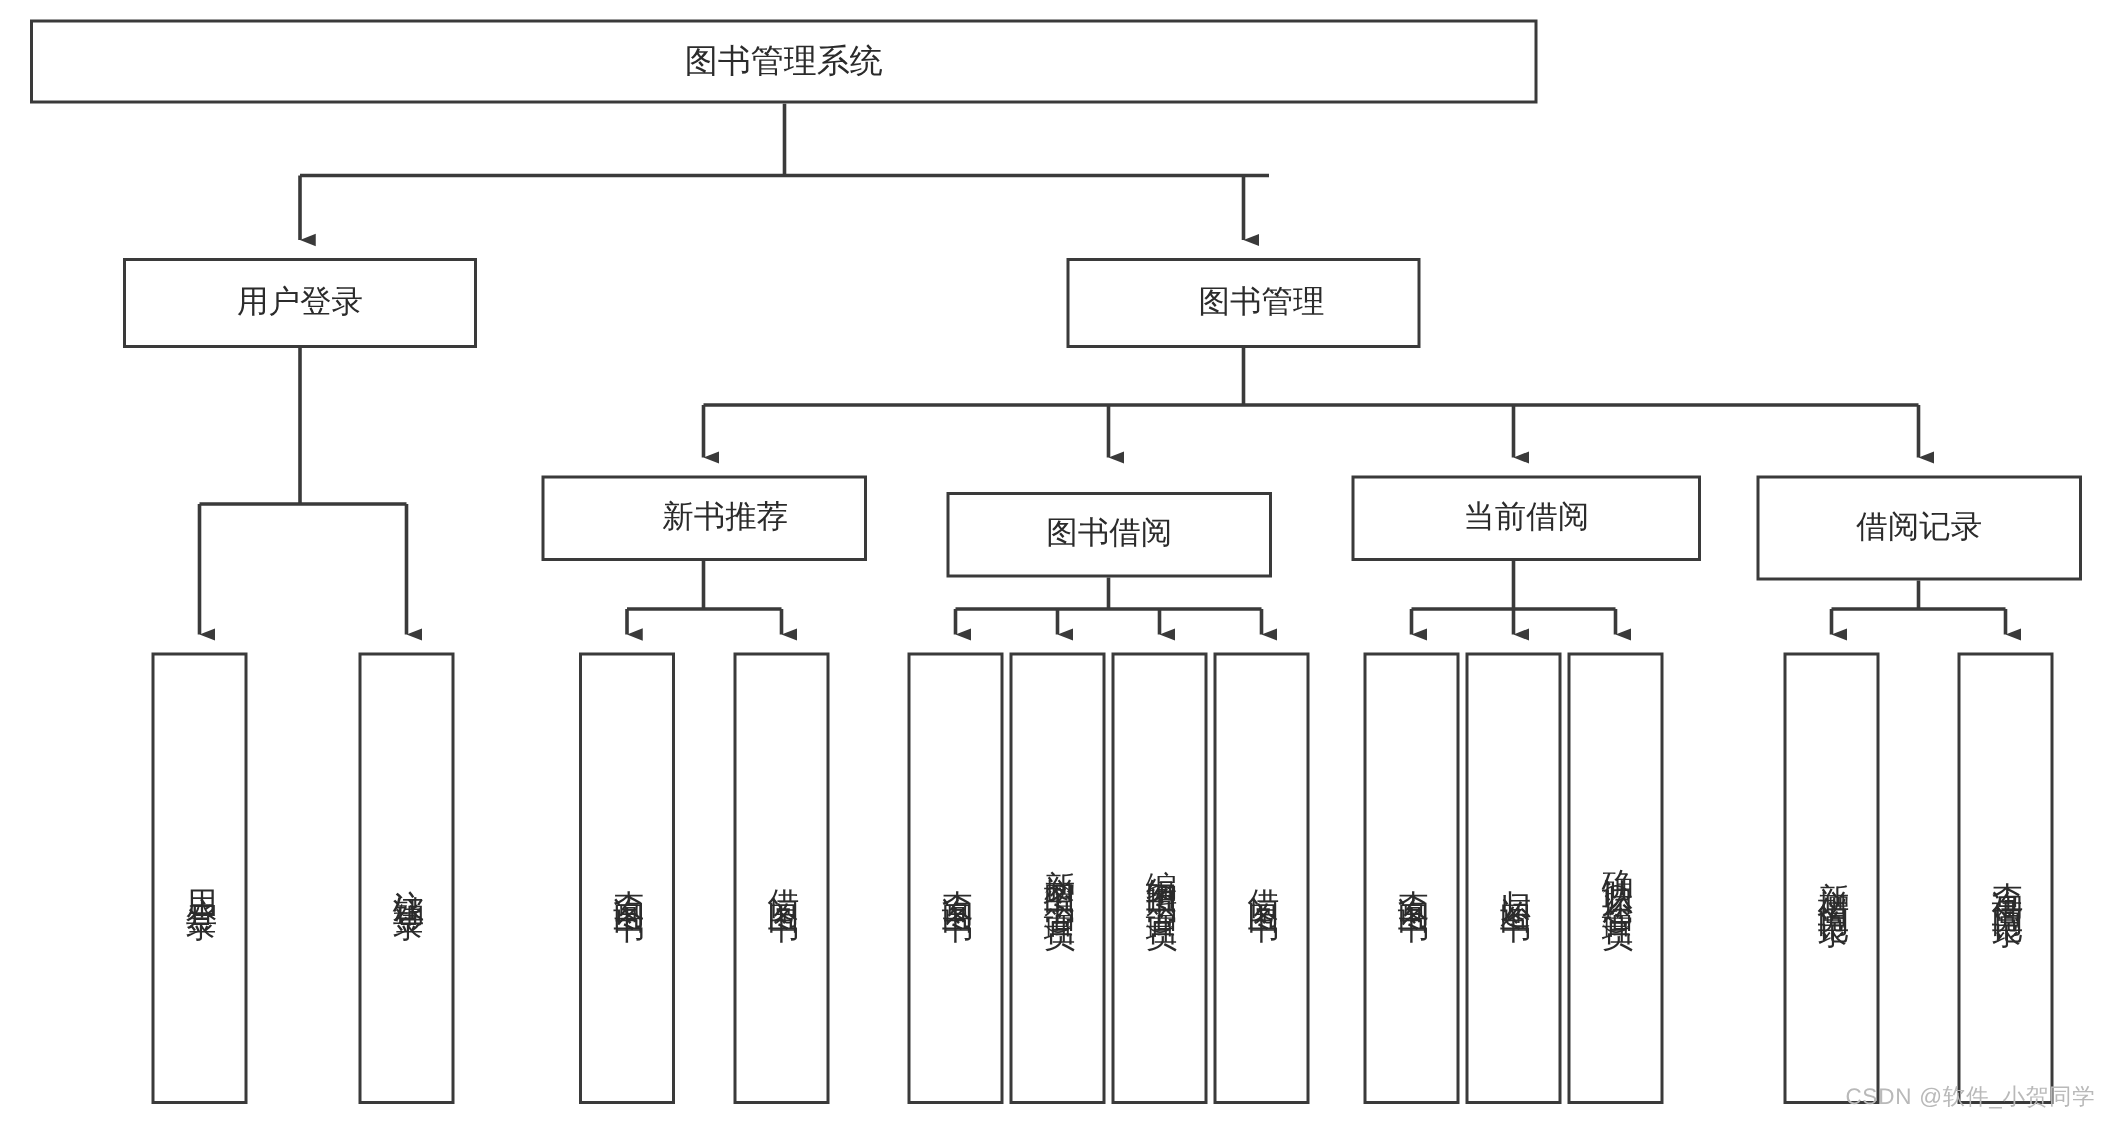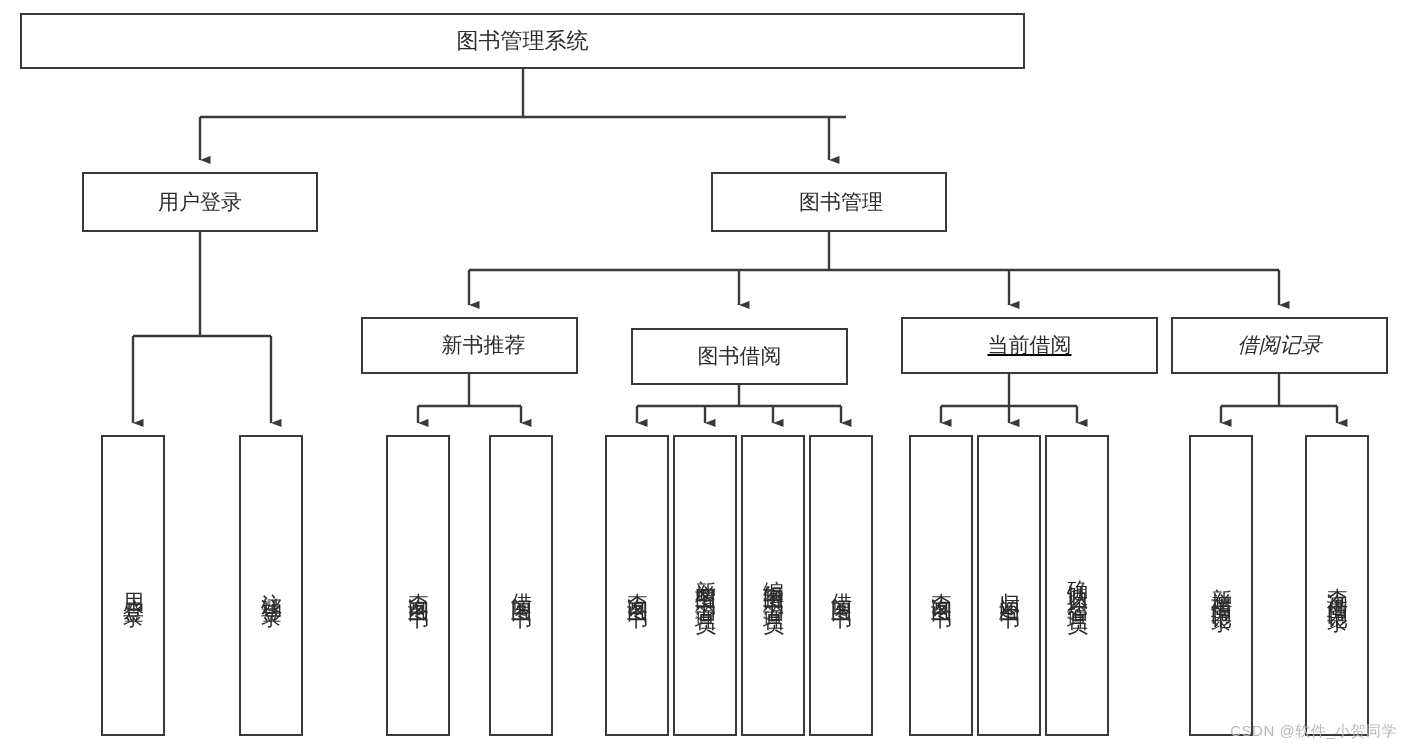--- a/index.html
+++ b/index.html
@@ -84,24 +84,24 @@
   <div class="node h" style="left:711px;top:172px;width:236px;height:60px;padding-left:24px;">
     <span class="lbl">图书管理</span>
   </div>
 
   <div class="node h" style="left:361px;top:317px;width:217px;height:57px;padding-left:28px;">
     <span class="lbl">新书推荐</span>
   </div>
   <div class="node h" style="left:631px;top:317px;width:217px;height:57px;margin-top:11px;">
     <span class="lbl">图书借阅</span>
   </div>
-  <div class="node h" style="left:901px;top:317px;width:257px;height:57px;text-decoration:underline;">
+  <div class="node h" style="left:901px;top:317px;width:233px;height:57px;">
     <span class="lbl">当前借阅</span>
   </div>
-  <div class="node h" style="left:1171px;top:317px;width:217px;height:57px;font-style:italic;">
+  <div class="node h" style="left:1171px;top:317px;width:217px;height:70px;">
     <span class="lbl">借阅记录</span>
   </div>
 
   <div class="node leaf" style="left:101px;top:435px;width:64px;height:301px;">
     <span class="lbl">用户登录</span>
   </div>
   <div class="node leaf" style="left:239px;top:435px;width:64px;height:301px;">
     <span class="lbl">注销登录</span>
   </div>
 

